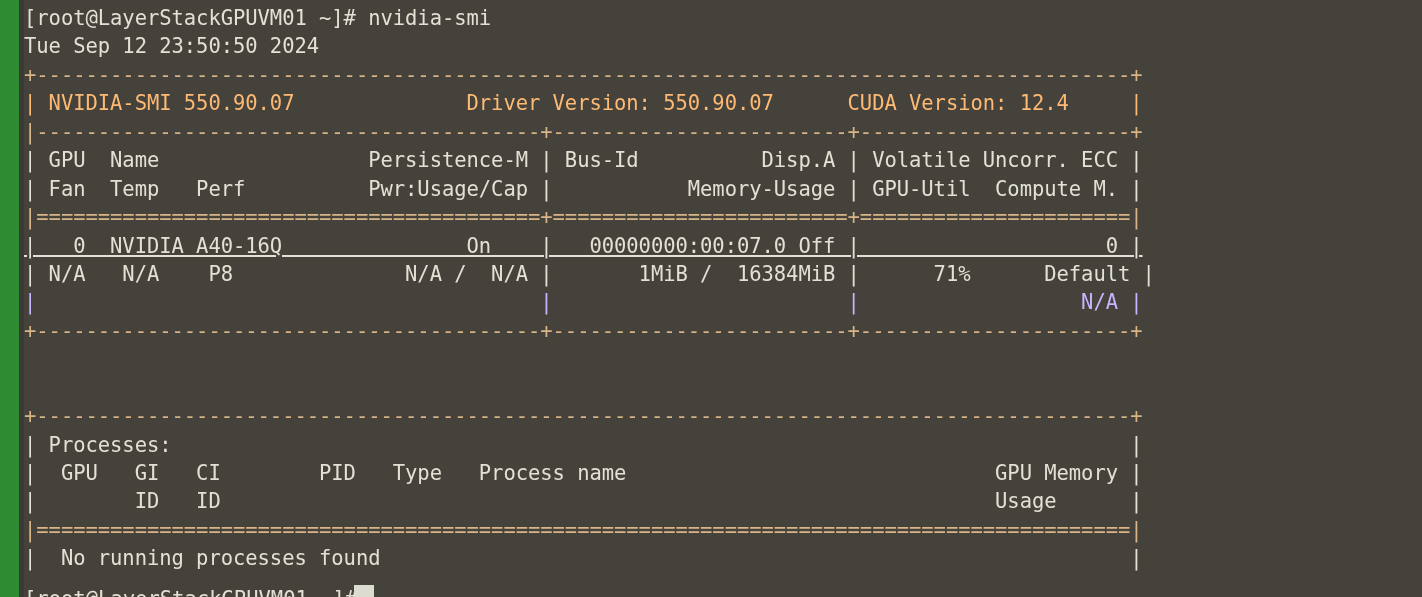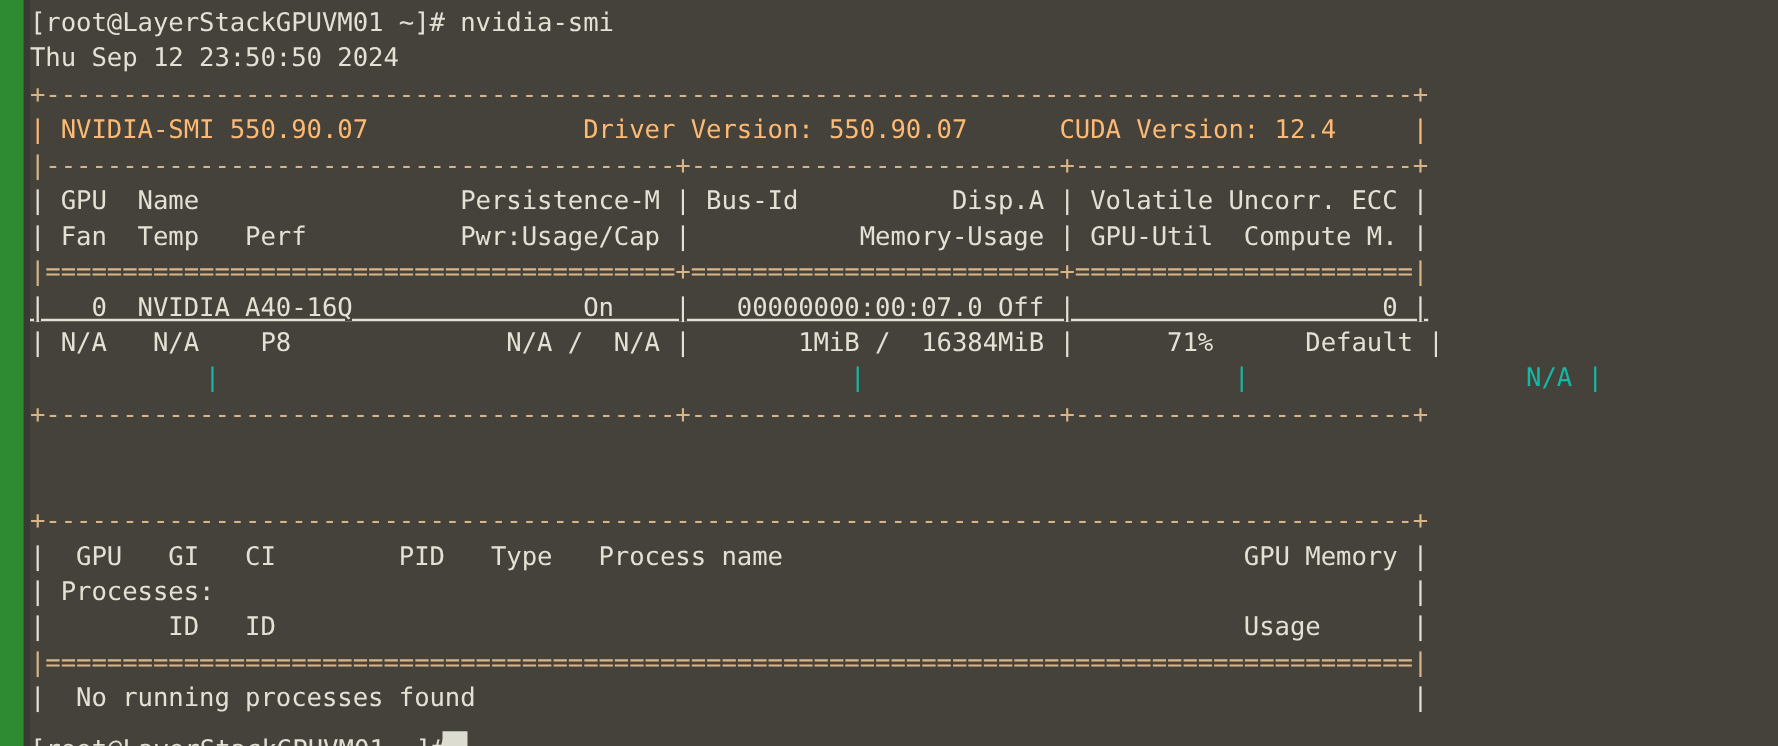--- a/index.html
+++ b/index.html
@@ -86,36 +86,36 @@
 </head>
 <body>
 
 <div id="terminal-window" style="background: rgb(68, 66, 59);">
 
   <div id="scroll-indicator" style="background: rgb(46, 139, 50);"></div>
   <div id="scroll-gutter"></div>
 
   <div id="screen">
     <span class="line" style="color: rgb(227, 224, 212);">[root@LayerStackGPUVM01 ~]# nvidia-smi</span>
-    <span class="line" style="color: rgb(227, 224, 212);">Thu Sep 12 23:50:50 2024</span>
+    <span class="line" style="color: rgb(227, 224, 212);">Tue Sep 12 23:50:50 2024</span>
     <span class="line rule" style="color: rgb(216, 180, 135);">+-----------------------------------------------------------------------------------------+</span>
     <span class="line" style="color: #fdba74;">| NVIDIA-SMI 550.90.07              Driver Version: 550.90.07      CUDA Version: 12.4     |</span>
     <span class="line rule" style="color: rgb(216, 180, 135);">|-----------------------------------------+------------------------+----------------------+</span>
     <span class="line" style="color: rgb(227, 224, 212);">| GPU  Name                 Persistence-M | Bus-Id          Disp.A | Volatile Uncorr. ECC |</span>
     <span class="line" style="color: rgb(227, 224, 212);">| Fan  Temp   Perf          Pwr:Usage/Cap |           Memory-Usage | GPU-Util  Compute M. |</span>
     <span class="line rule" style="color: rgb(216, 180, 135);">|=========================================+========================+======================|</span>
     <span class="line" style="color: rgb(227, 224, 212); text-decoration: underline;">|   0  NVIDIA A40-16Q               On    |   00000000:00:07.0 Off |                    0 |</span>
     <span class="line" style="color: rgb(227, 224, 212);">| N/A   N/A    P8              N/A /  N/A |       1MiB /  16384MiB |      71%      Default |</span>
-    <span class="line" style="color: #14b8a6; text-align: center;">|                                         |                        |                  N/A |</span>
+    <span class="line" style="color: #c4b5fd;">|                                         |                        |                  N/A |</span>
     <span class="line rule" style="color: rgb(216, 180, 135);">+-----------------------------------------+------------------------+----------------------+</span>
     <span class="line blank" style="color: transparent;"> </span>
     <span class="line blank" style="color: transparent;"> </span>
     <span class="line rule" style="color: rgb(216, 180, 135);">+-----------------------------------------------------------------------------------------+</span>
+    <span class="line" style="color: rgb(227, 224, 212);">| Processes:                                                                              |</span>
     <span class="line" style="color: rgb(227, 224, 212);">|  GPU   GI   CI        PID   Type   Process name                              GPU Memory |</span>
-    <span class="line" style="color: rgb(227, 224, 212);">| Processes:                                                                              |</span>
     <span class="line" style="color: rgb(227, 224, 212);">|        ID   ID                                                               Usage      |</span>
     <span class="line rule" style="color: rgb(216, 180, 135);">|=========================================================================================|</span>
     <span class="line" style="color: rgb(227, 224, 212);">|  No running processes found                                                             |</span>
 
   </div>
 
   <div id="prompt-partial">[root@LayerStackGPUVM01 ~]#</div>
   <div id="block-cursor" style="background: rgb(220, 220, 208);"></div>
 
 </div>

